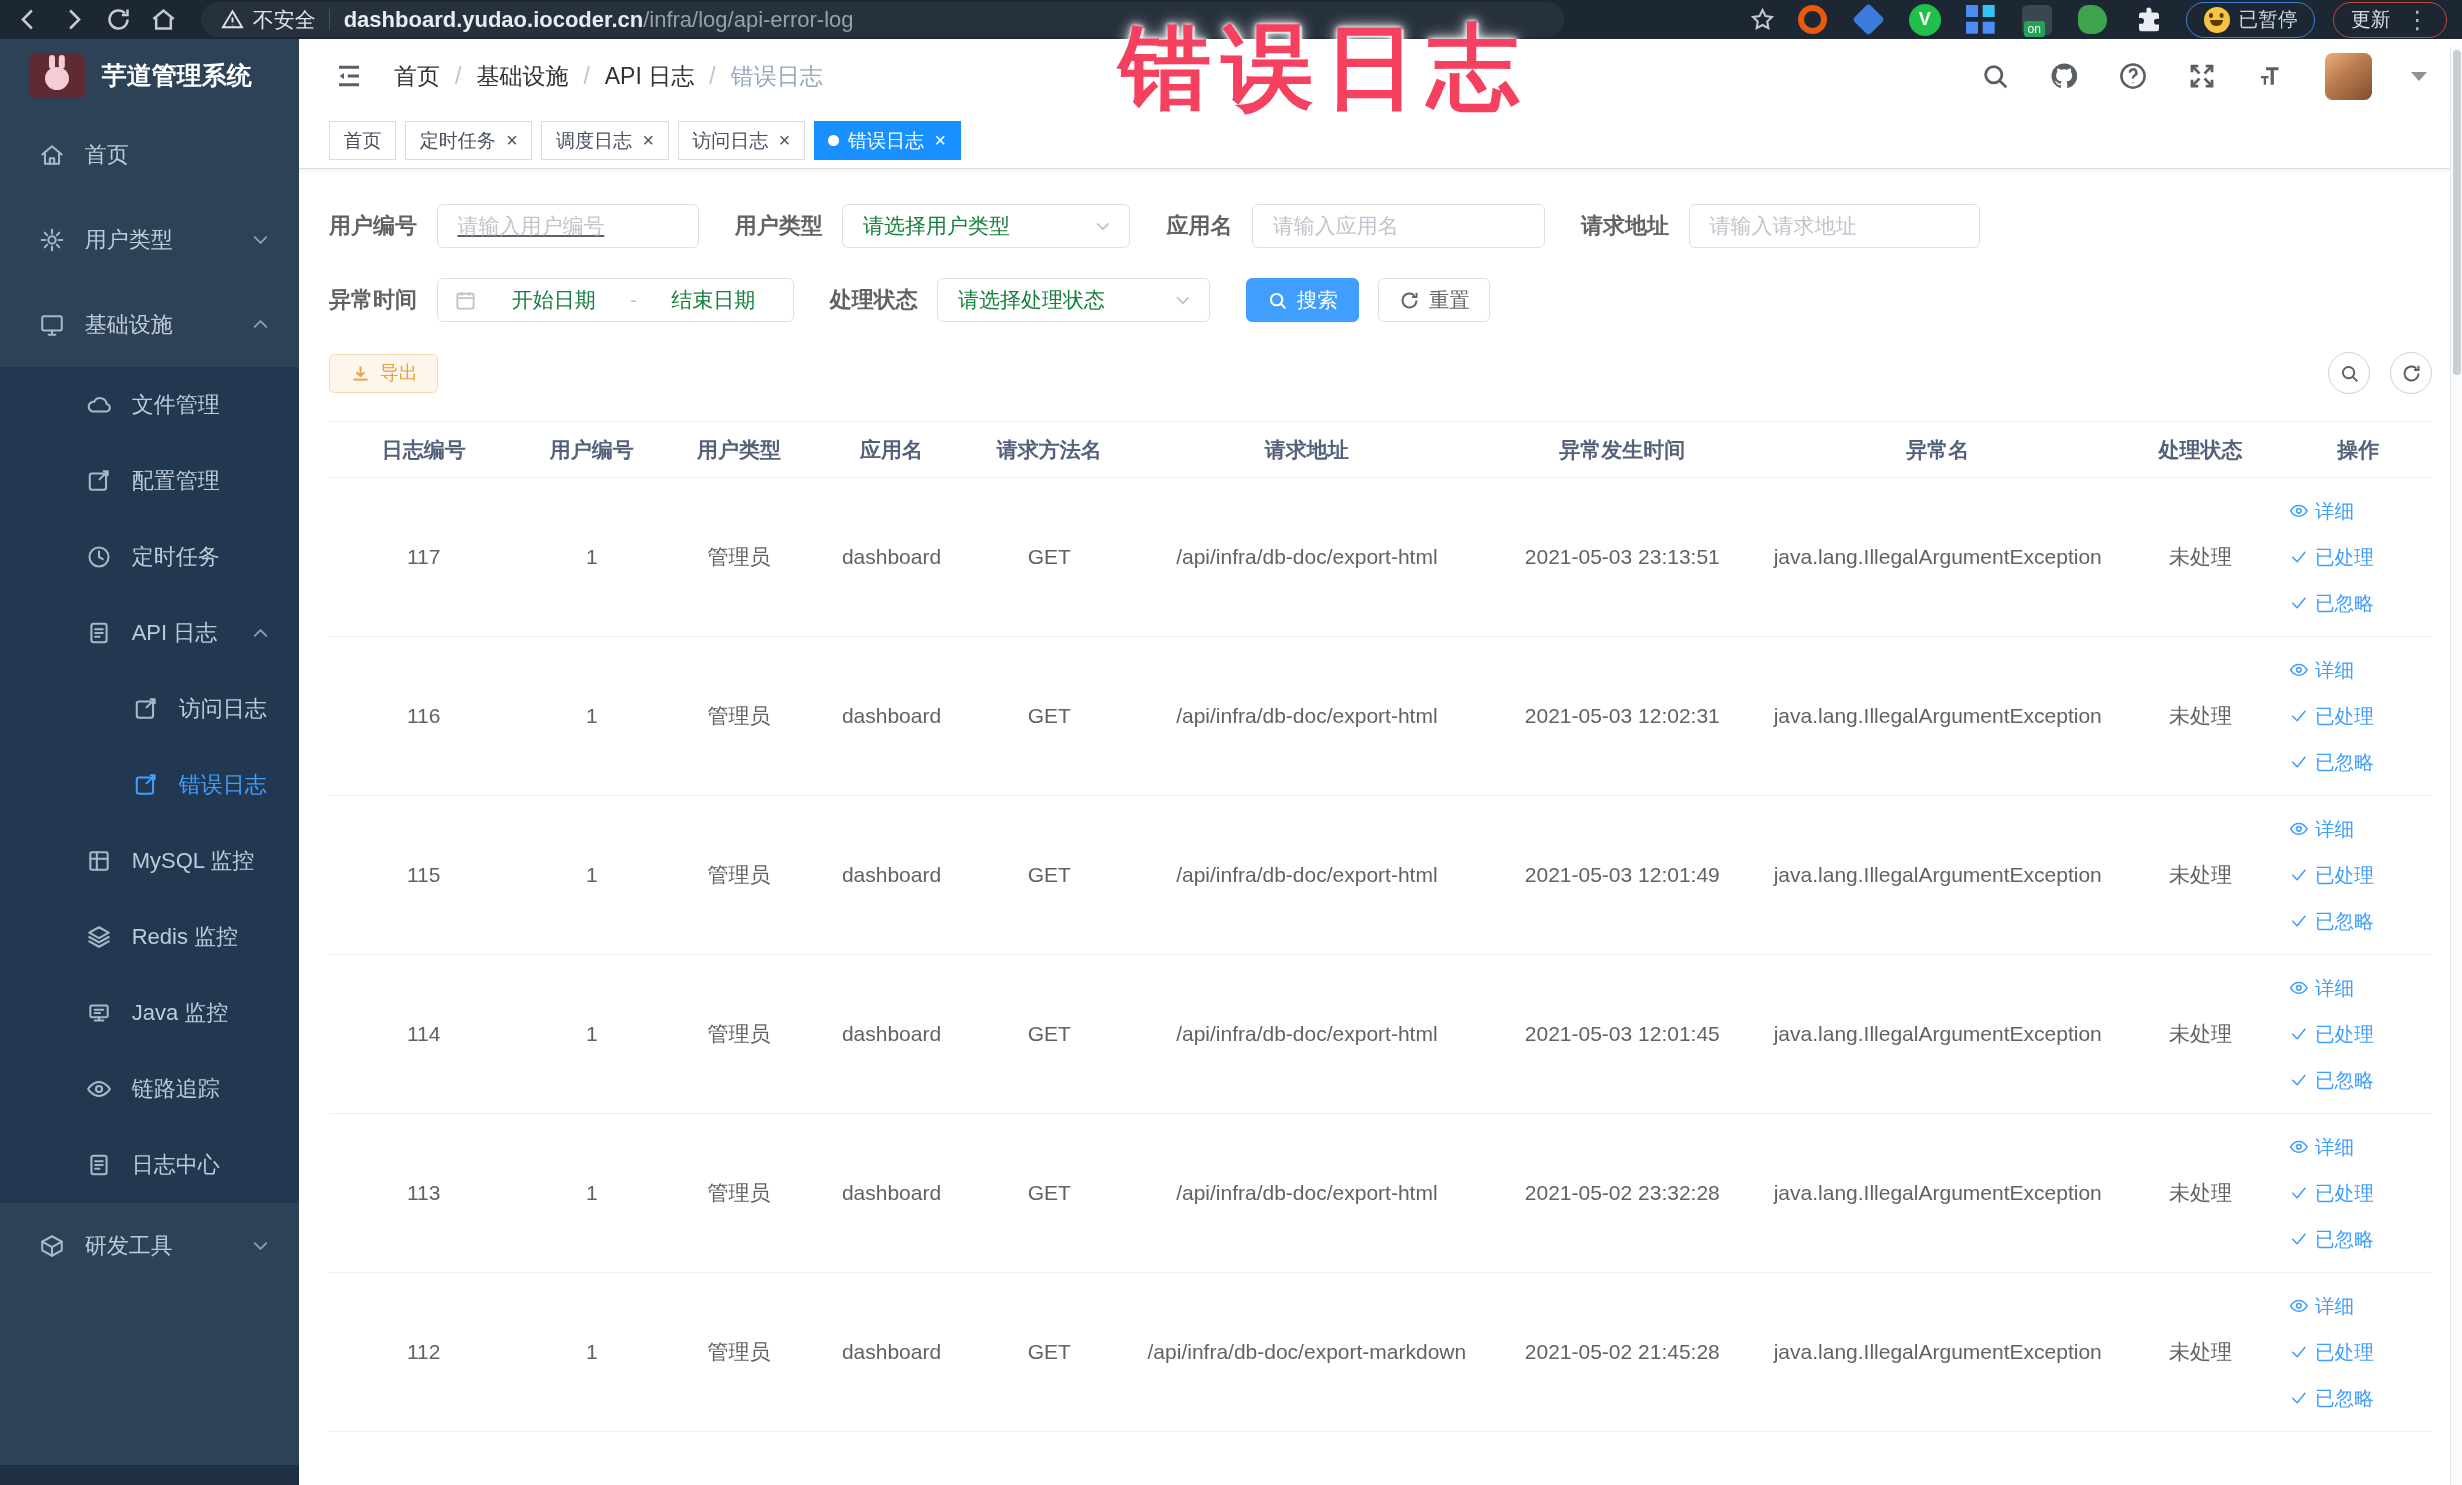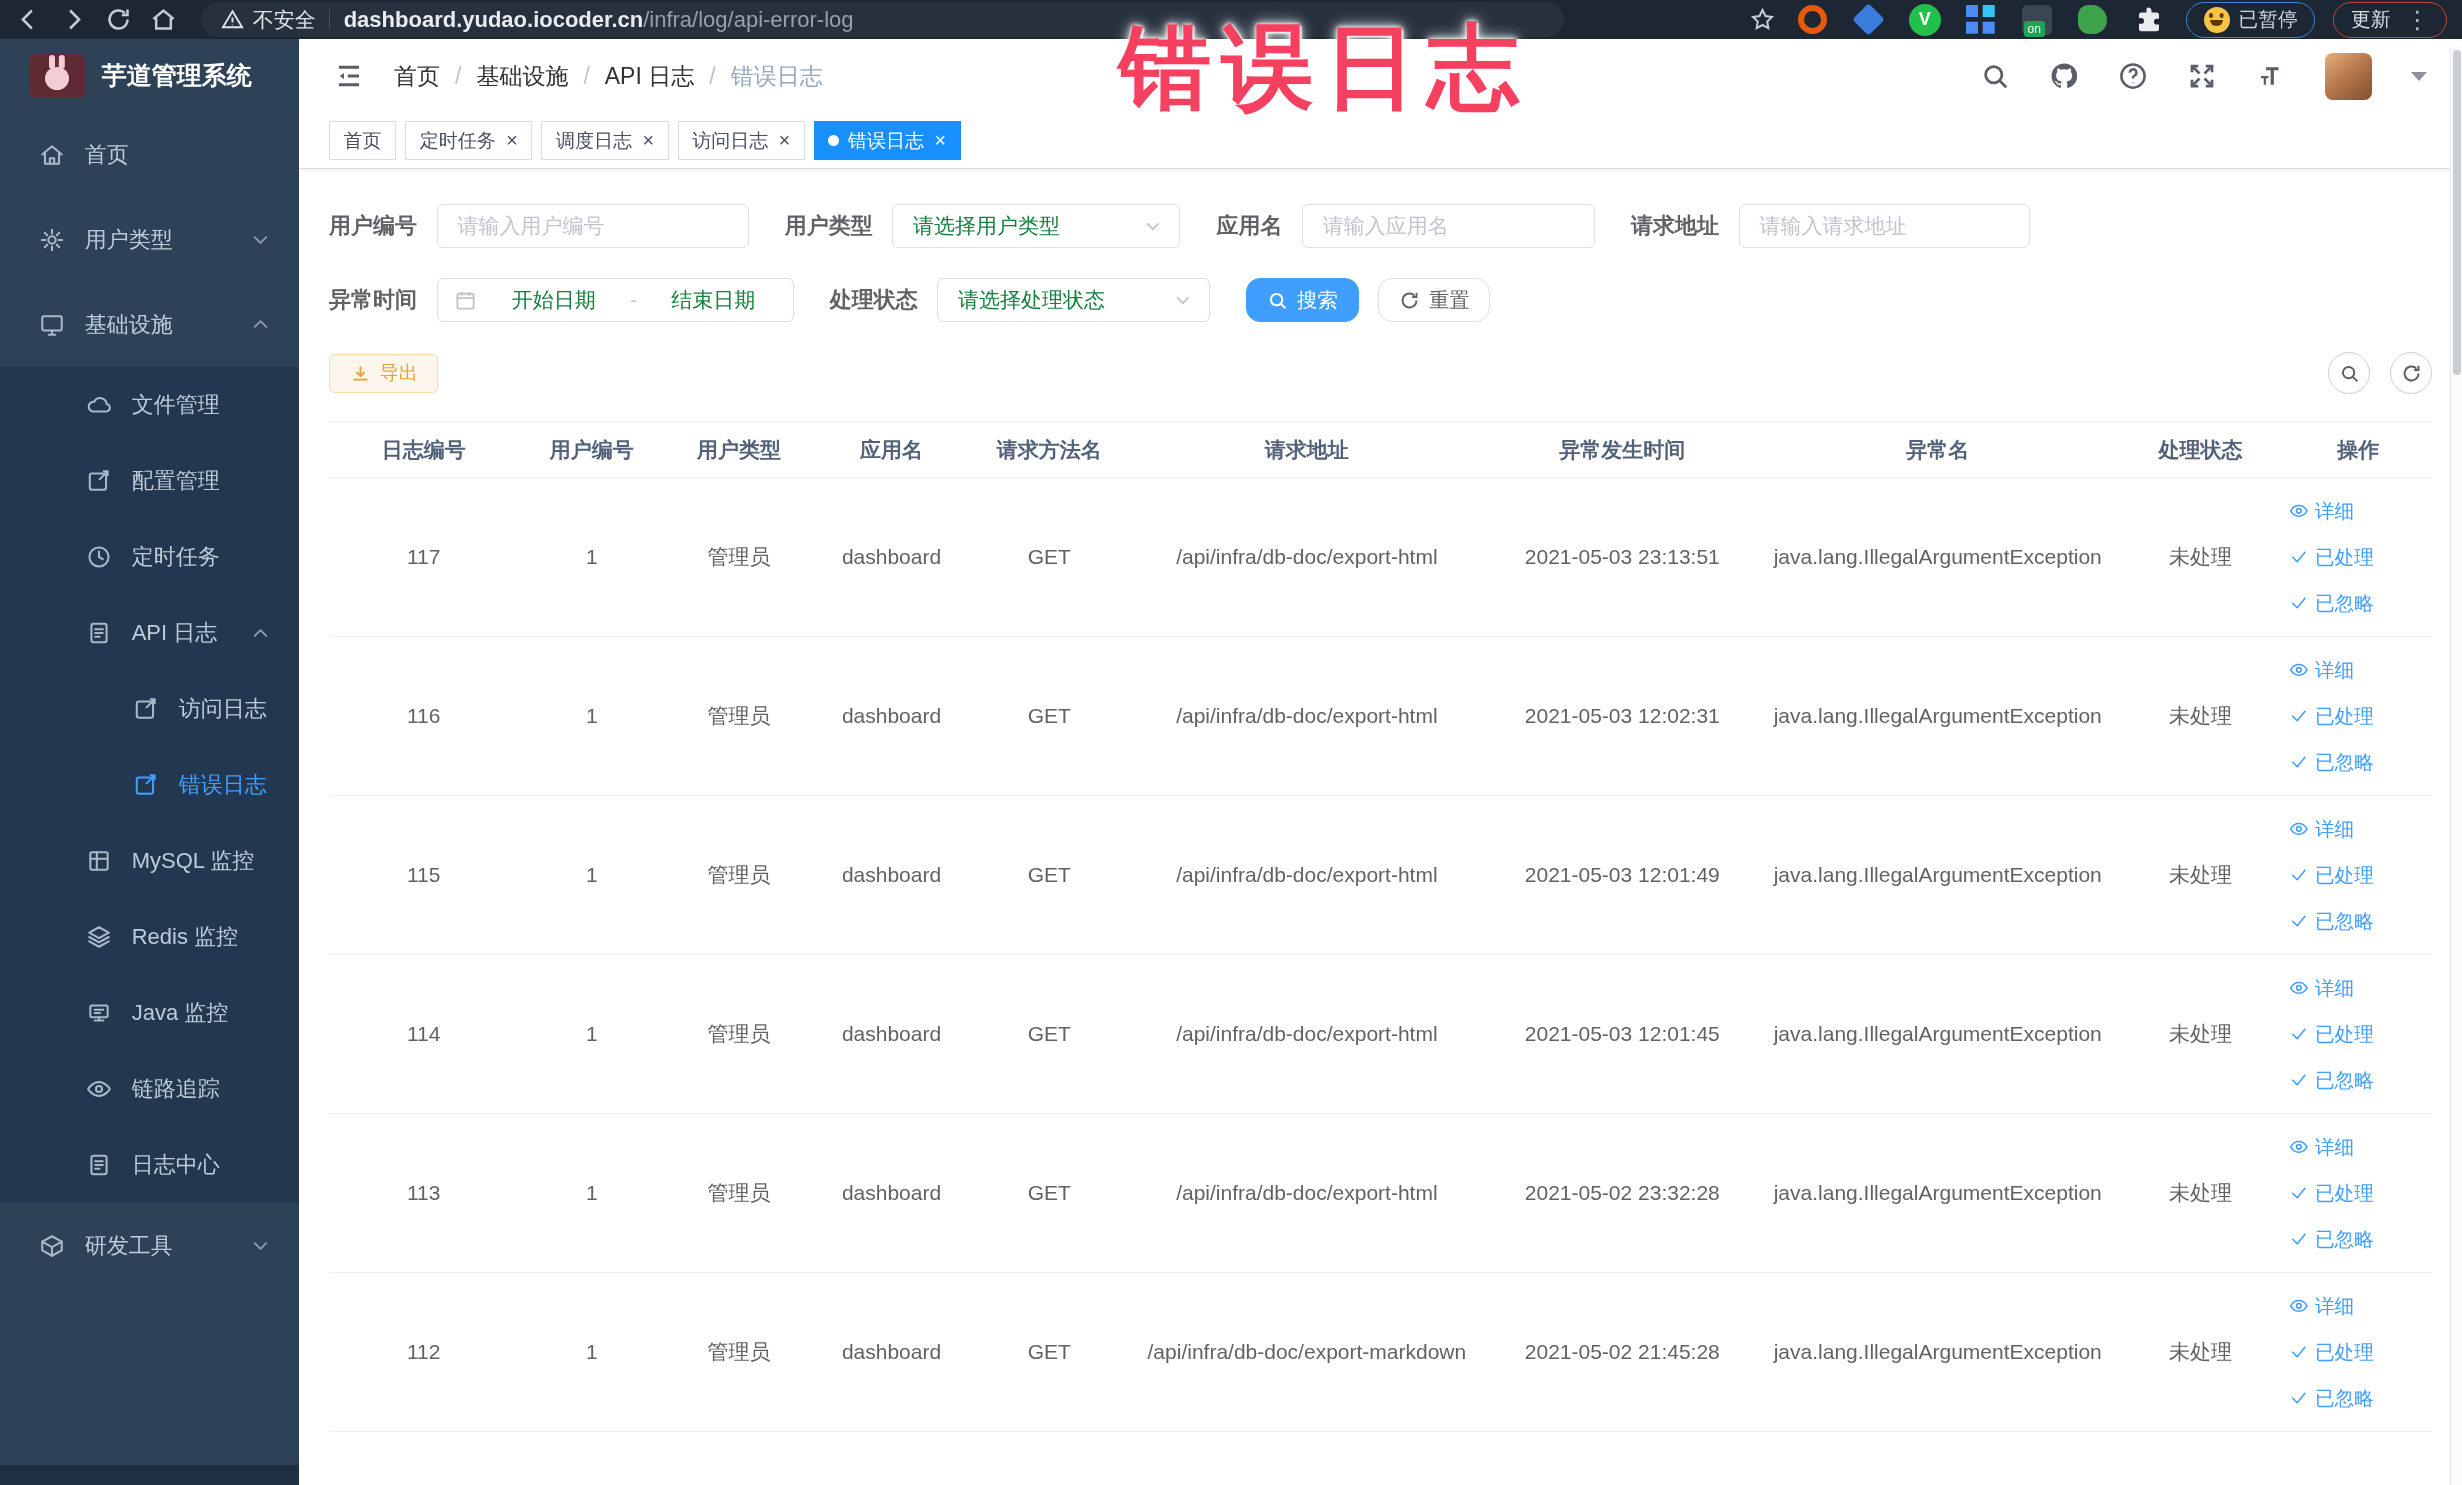--- a/index.html
+++ b/index.html
@@ -70,21 +70,21 @@
   .f-input{height:44px;border:0.8px solid #dcdfe6;border-radius:6px;padding:0 19.7px;font-size:21px;color:#606266;background:#fff;outline:none}
   .f-input::placeholder{color:#c0c4cc}
   .f-select{height:44px;border:0.8px solid #dcdfe6;border-radius:6px;padding:0 16.7px 0 19.7px;display:flex;align-items:center;justify-content:space-between;gap:12px;background:#fff;cursor:pointer}
   .ph{color:#15803d;font-size:21px;white-space:nowrap}
   .sel-arrow{width:19.7px;height:19.7px;color:#c0c4cc;flex:none}
   .daterange{width:357px;height:44px;border:0.8px solid #dcdfe6;border-radius:6px;display:flex;align-items:center;gap:13.6px;padding:0 16.7px;background:#fff;cursor:pointer}
   .daterange .ic{width:23px;height:23px;color:#c0c4cc;flex:none}
   .daterange .ph{flex:1;text-align:center}
   .daterange .sep{color:#c0c4cc;font-size:19.7px}
 
-  .btn{height:44px;border-radius:14px;display:inline-flex;align-items:center;gap:9px;padding:0 19.7px;font-size:20.4px;cursor:pointer;border:0.8px solid transparent;white-space:nowrap}
+  .btn{height:44px;border-radius:6px;display:inline-flex;align-items:center;gap:9px;padding:0 19.7px;font-size:20.4px;cursor:pointer;border:0.8px solid transparent;white-space:nowrap}
   .btn .ic{width:21px;height:21px}
   .btn.primary{background:#409eff;border-color:#409eff;color:#fff}
   .btn.plain{background:#fff;border-color:#dcdfe6;color:#606266}
   .btn.warn{background:#fdf6ec;border-color:#f5dab1;color:#e6a23c;height:39px;font-size:19px;border-radius:5.3px}
 
   .toolbar{display:flex;align-items:center;margin:10.6px 0 27px}
   .mini-group{margin-left:auto;display:flex;gap:19.7px}
   .mini{width:42px;height:42px;border:0.8px solid #ced0d6;border-radius:50%;display:flex;align-items:center;justify-content:center;color:#5a5e66;cursor:pointer}
   .mini svg{width:21px;height:21px}
 
@@ -420,21 +420,21 @@
             <span>错误日志</span>
             <span class="x">×</span>
           </span>
         </div>
 
       <div class="content">
 
         <div class="filter-row">
           <div class="group">
             <span class="f-label">用户编号</span>
-            <input class="f-input" style="width: 312px;" placeholder="请输入用户编号">
+            <input class="f-input" style="width: 262px; text-decoration: underline;" placeholder="请输入用户编号">
           </div>
           <div class="group">
             <span class="f-label">用户类型</span>
             <div class="f-select" style="width:288px">
               <span class="ph">请选择用户类型</span>
               <span class="sel-arrow"><svg viewBox="0 0 24 24" fill="none" stroke="currentColor" stroke-width="2.2">
                     <path d="M5 9l7 7 7-7"></path>
                   </svg></span>
             </div>
           </div>

